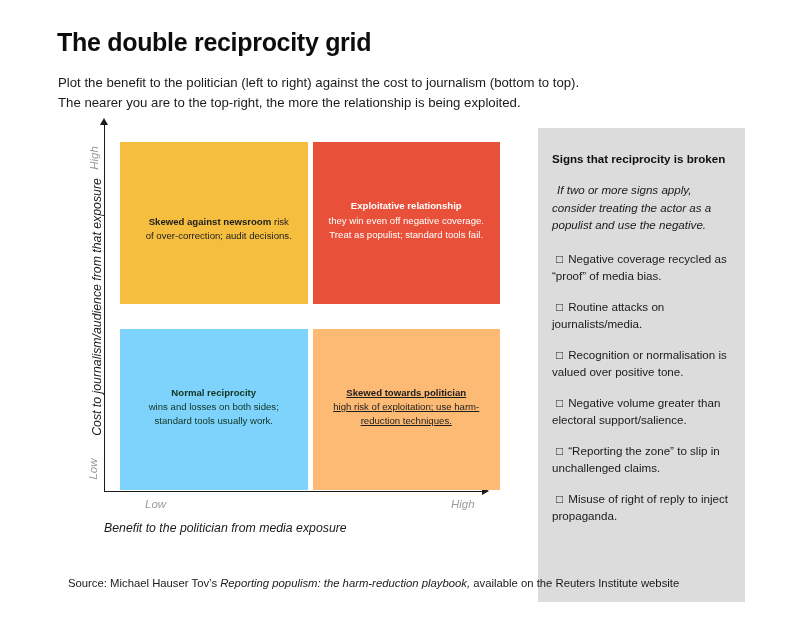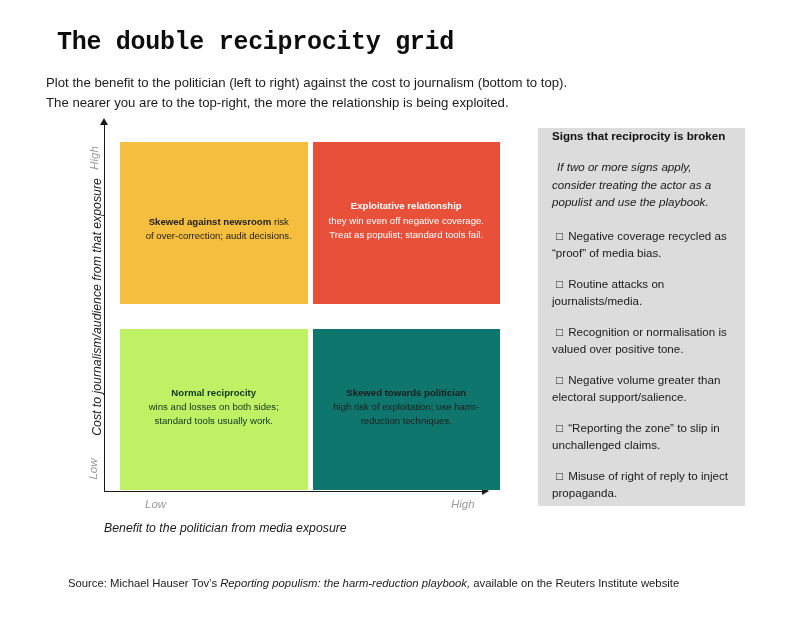--- a/index.html
+++ b/index.html
@@ -23,25 +23,24 @@
 
   
   .title {
     position: absolute;
     left: 57px;
     top: 28px;
     font-size: 25px;
     font-weight: bold;
     letter-spacing: -0.3px;
     color: #0d0d0d;
-    font-family: Liberation Mono, monospace;
   }
   .subtitle {
     position: absolute;
-    left: 46px;
+    left: 58px;
     top: 73px;
     width: 700px;
     font-size: 13.2px;
     line-height: 20px;
     color: #1b1b1b;
   }
 
   
   .chart {
     position: absolute;
@@ -167,24 +166,24 @@
     font-style: italic;
     color: #1a1a1a;
   }
 
   
   .panel {
     position: absolute;
     left: 538px;
     top: 128px;
     width: 207px;
-    height: 378px;
+    height: 474px;
     background: #DCDCDC;
     box-sizing: border-box;
-    padding: 1px 14px 10px 14px;
+    padding: 24px 14px 10px 14px;
   }
   .panel-title {
     font-size: 11.6px;
     font-weight: bold;
     color: #101010;
     margin-bottom: 16px;
   }
   .panel-intro {
     font-size: 11.6px;
     font-style: italic;
@@ -253,38 +252,38 @@
         <div class="quad-text">
           <span class="lead">Skewed against newsroom</span><span> risk of over-correction; audit decisions.</span>
         </div>
       </div>
       <div class="quad q-tr" style="background: rgb(232, 80, 58);">
         <div class="quad-text">
           <span class="lead">Exploitative relationship</span><br>
           <span>they win even off negative coverage. Treat as populist; standard tools fail.</span>
         </div>
       </div>
-      <div class="quad q-bl" style="background: #bef264;">
+      <div class="quad q-bl" style="background: #7dd3fc;">
         <div class="quad-text">
           <span class="lead">Normal reciprocity</span><br>
           <span>wins and losses on both sides; standard tools usually work.</span>
         </div>
       </div>
-      <div class="quad q-br" style="background: #0f766e;">
+      <div class="quad q-br" style="background: #fdba74; text-decoration: underline;">
         <div class="quad-text">
           <span class="lead">Skewed towards politician</span><br>
           <span>high risk of exploitation; use harm-reduction techniques.</span>
         </div>
       </div>
     </div>
   </div>
 
   <div class="panel" style="background: rgb(220, 220, 220);">
     <div class="panel-title">Signs that reciprocity is broken</div>
-    <div class="panel-intro">If two or more signs apply, consider treating the actor as a populist and use the playbook.</div>
+    <div class="panel-intro">If two or more signs apply, consider treating the actor as a populist and use the negative.</div>
 
     <div class="sign-item">
       <span class="box">□</span>
       <span>Negative coverage recycled as “proof” of media bias.</span>
     </div>
     <div class="sign-item">
       <span class="box">□</span>
       <span>Routine attacks on journalists/media.</span>
     </div>
     <div class="sign-item">

